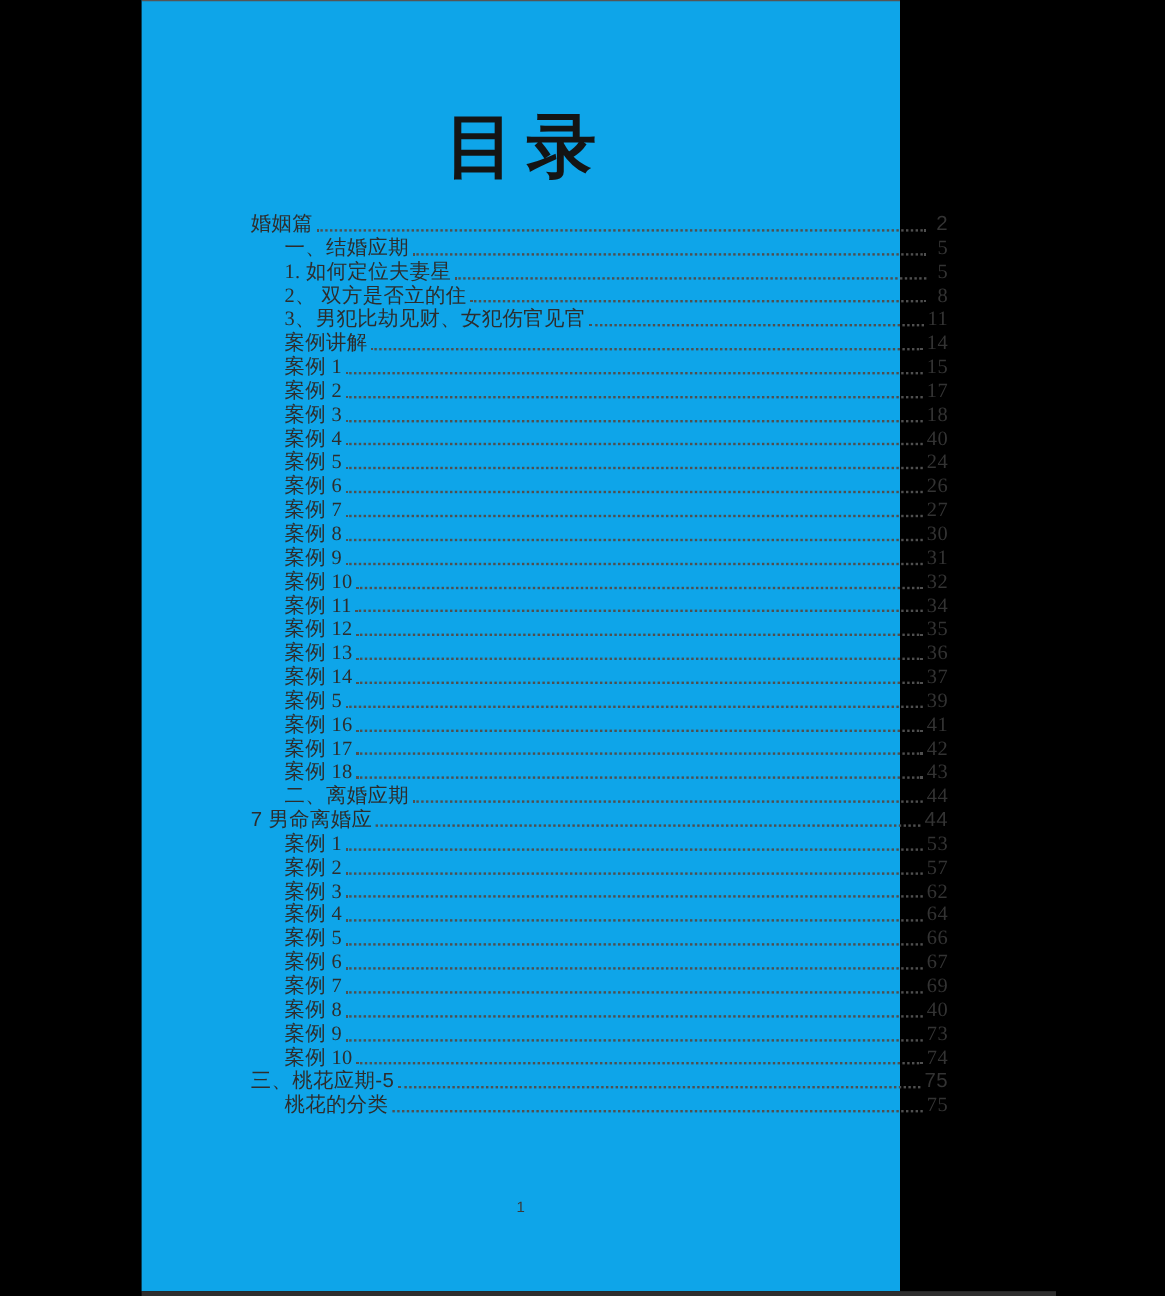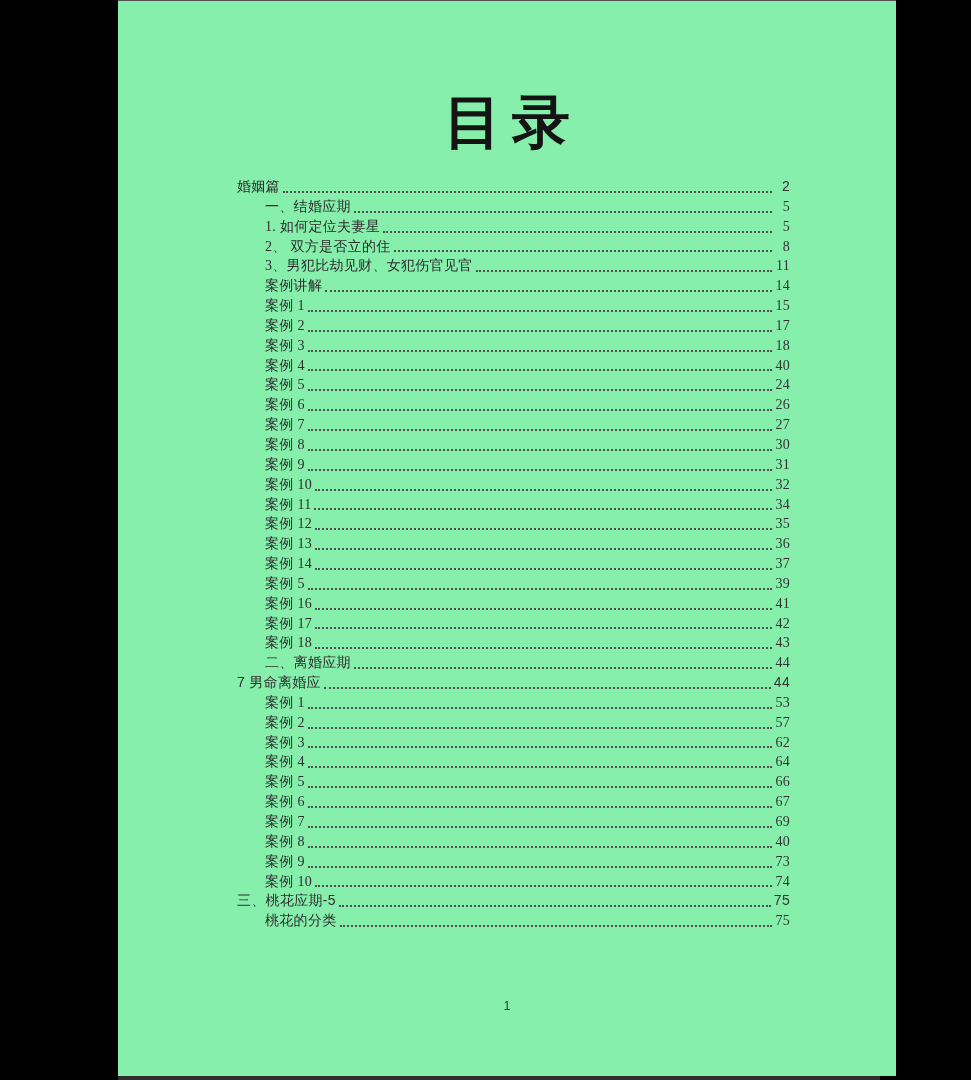--- a/index.html
+++ b/index.html
@@ -12,23 +12,23 @@
     position: relative;
     width: 971px;
     height: 1080px;
     background: #000;
     overflow: hidden;
   }
   .page {
     position: absolute;
     left: 118px;
     top: 0;
-    width: 778px;
+    width: 632px;
     height: 1076px;
-    background: #86efac;
+    background: #0ea5e9;
     box-shadow: inset 0 1px 0 #555;
   }
   .page-bottom-edge {
     position: absolute;
     left: 118px;
     top: 1076px;
     width: 762px;
     height: 4px;
     background: #2e2e2e;
   }
@@ -50,26 +50,25 @@
   .toc {
     position: absolute;
     left: 91px;
     top: 177px;
     width: 581px;
   }
   .toc-row {
     display: flex;
     align-items: stretch;
     height: 19.85px;
-    font-size: 14px;
+    font-size: 17px;
     line-height: 19.85px;
     color: #2d2d2d;
     letter-spacing: 0.3px;
     cursor: pointer;
-    margin-left: 28px;
   }
   .toc-row.indent-1 { padding-left: 28px; font-family: Liberation Serif, serif; }
   .toc-label {
     white-space: nowrap;
     flex: 0 0 auto;
   }
   .dot-leader {
     flex: 1 1 auto;
     border-bottom: 2px dotted #4f4f4f;
     margin: 0 3px 4px 3px;

